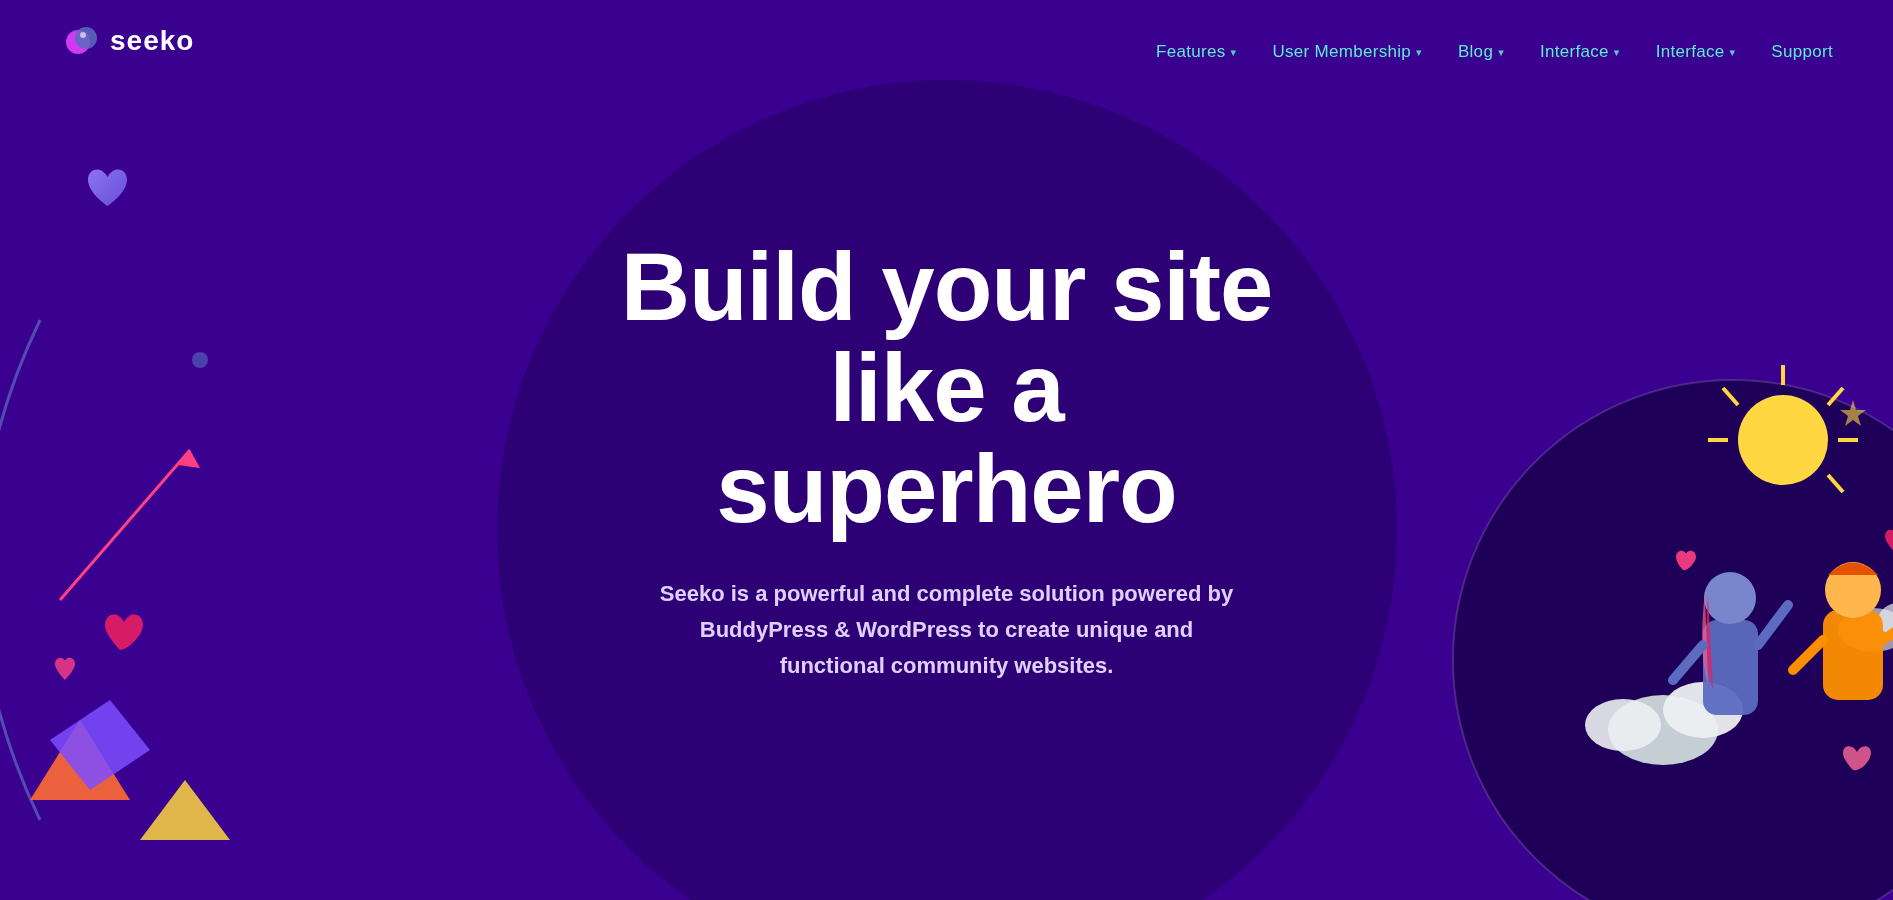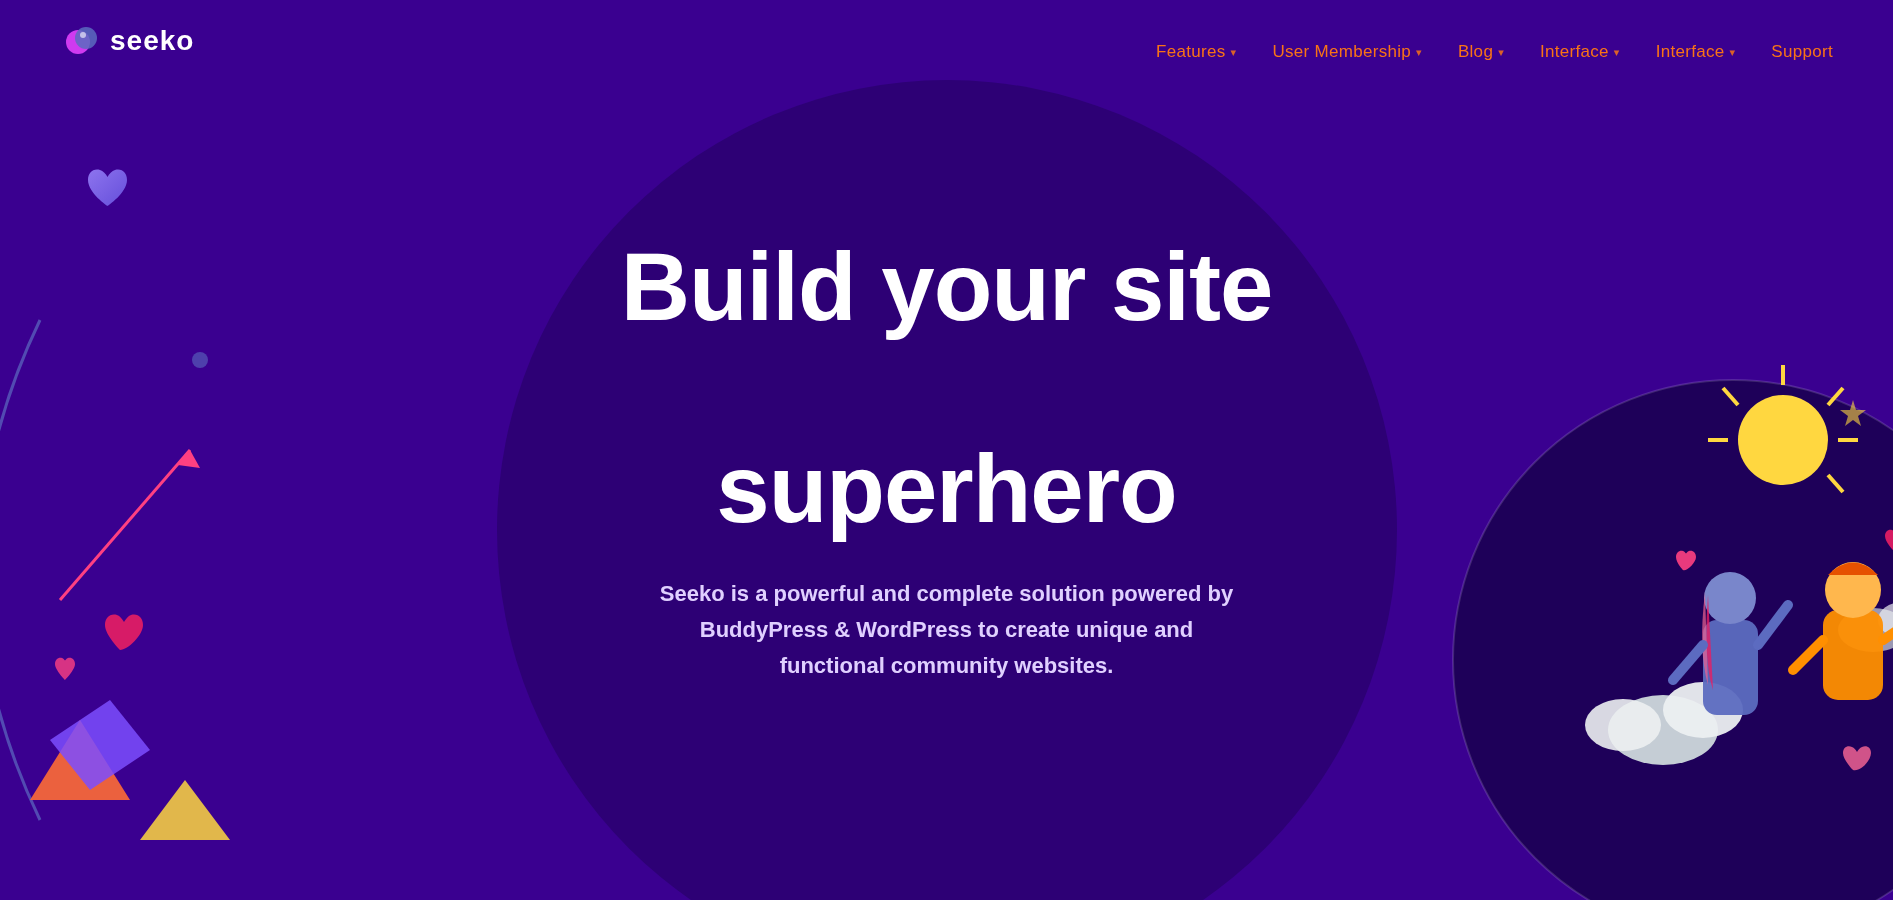--- a/index.html
+++ b/index.html
@@ -66,21 +66,21 @@
     }
 
     .nav-links {
       display: flex;
       align-items: center;
       gap: 36px;
       list-style: none;
     }
 
     .nav-links li a {
-      color: #f97316;
+      color: #5eead4;
       text-decoration: none;
       font-size: 17px;
       font-weight: 500;
       display: flex;
       align-items: center;
       gap: 5px;
       letter-spacing: 0.3px;
       margin-top: 12px;
     }
 
@@ -201,21 +201,21 @@
         <a href="#">
           <span>Support</span>
         </a>
       </li>
     </ul>
   </nav>
 
   <div class="hero-content">
     <h1 class="hero-title">
       <span>Build your site</span><br>
-      <br>
+      <span>like a</span><br>
       <span>superhero</span>
     </h1>
     <p class="hero-subtitle">Seeko is a powerful and complete solution powered by BuddyPress &amp; WordPress to create unique and functional community websites.</p>
   </div>
 
   <div class="heart-float-left">
     <svg width="55" height="55" viewBox="0 0 55 55" xmlns="http://www.w3.org/2000/svg">
       <defs>
         <linearGradient id="hg1" x1="0%" y1="0%" x2="100%" y2="100%">
           <stop offset="0%" style="stop-color:#9c88ff"></stop>

